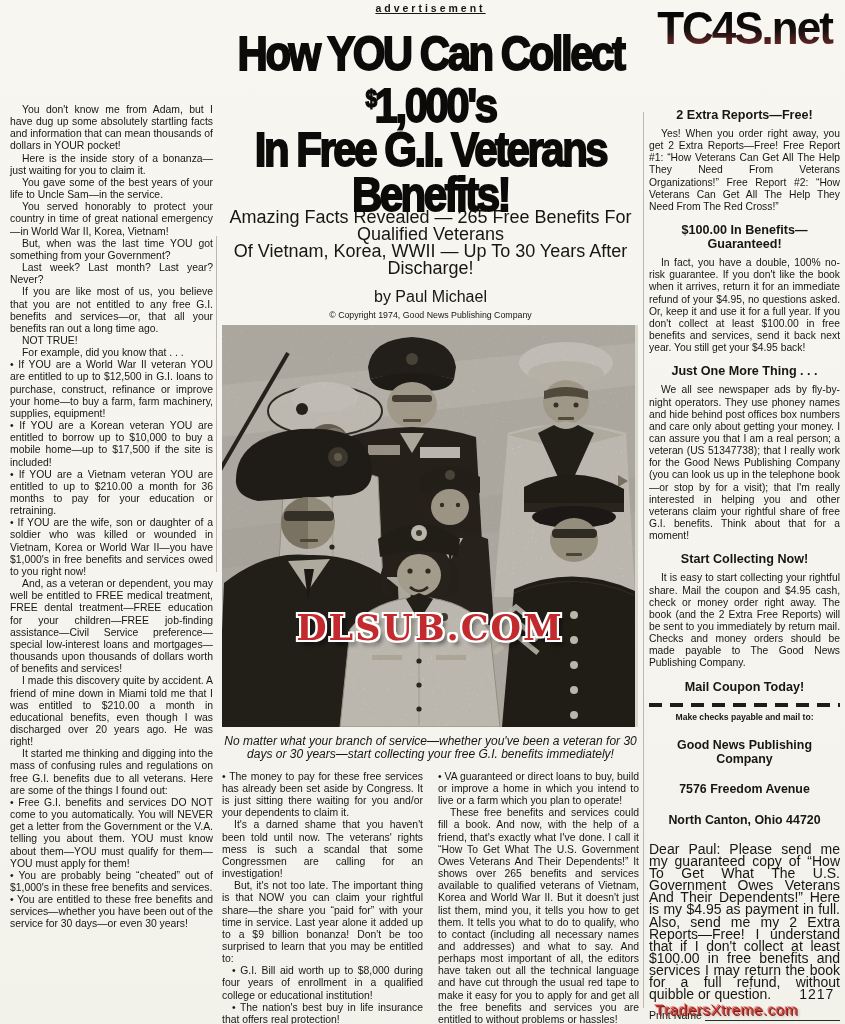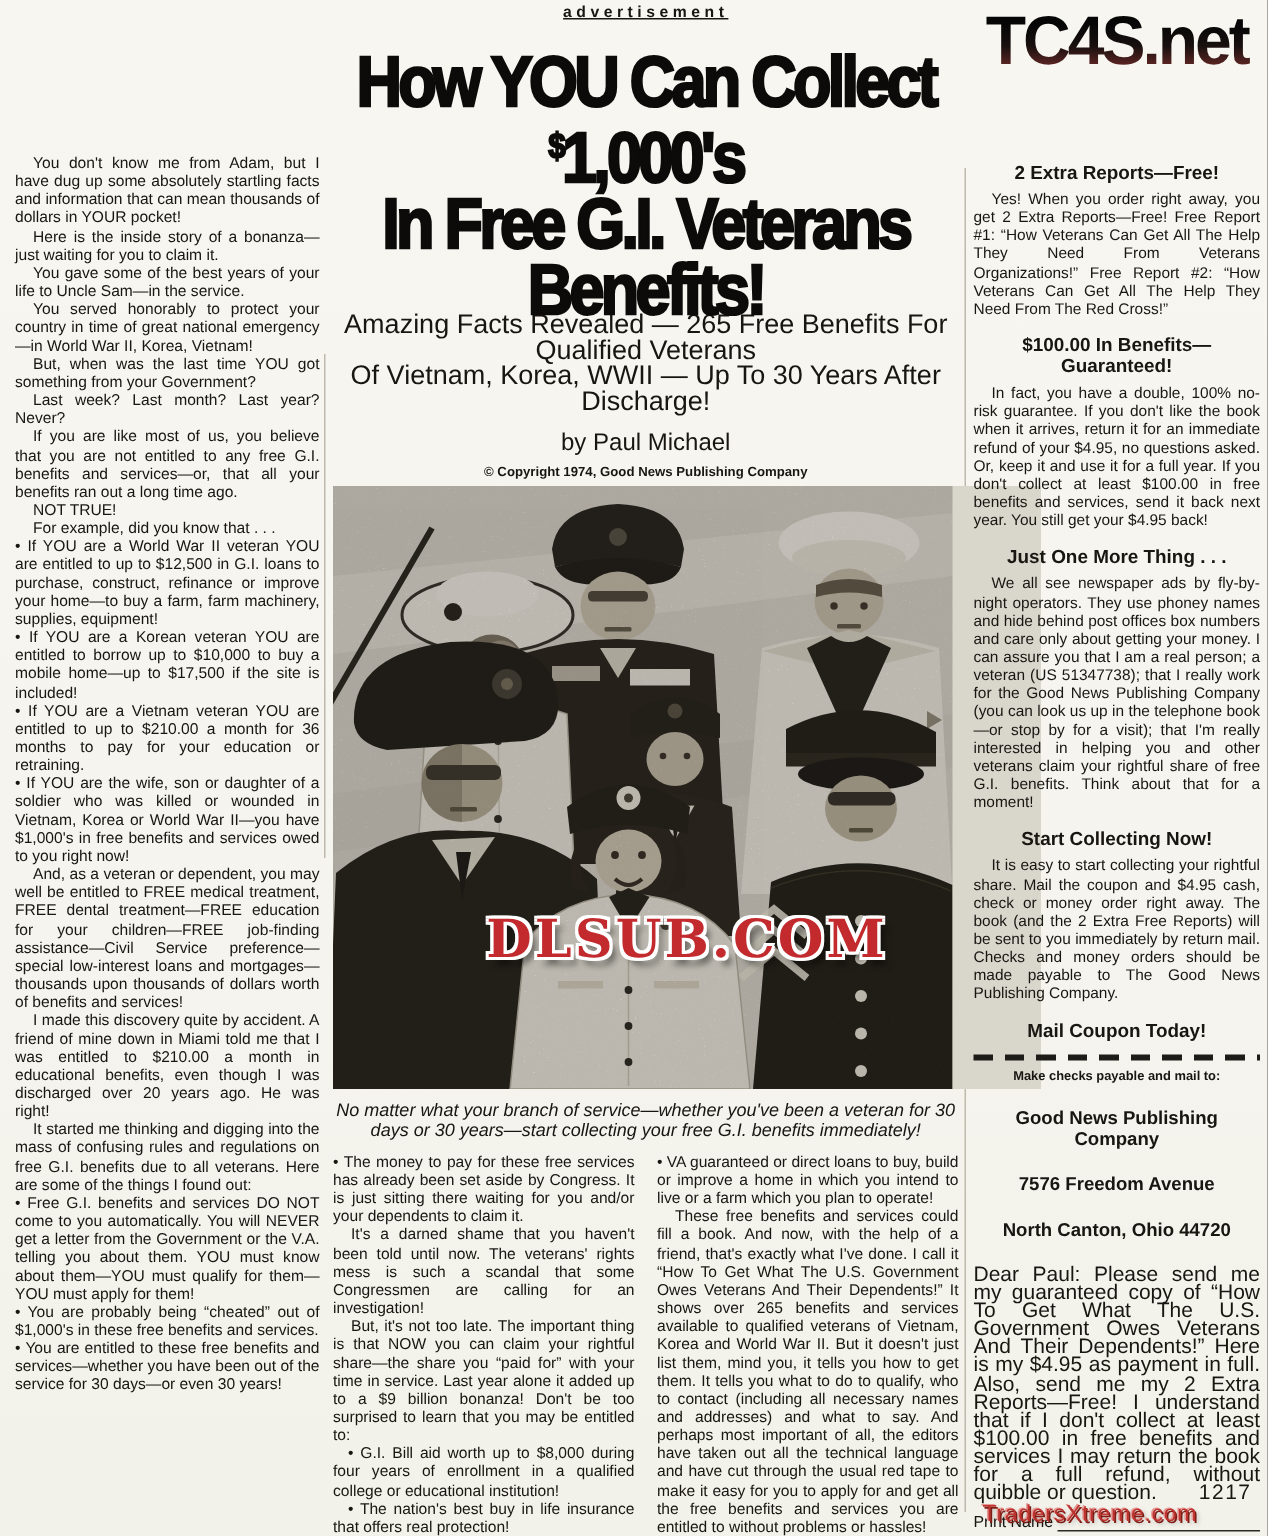--- a/index.html
+++ b/index.html
@@ -20,23 +20,23 @@
   .bullind{text-indent:10px;}
   
   .adlabel{display:block;text-align:center;font-weight:bold;font-size:10.5px;letter-spacing:3px;
            text-decoration:underline;margin:0 0 18px;}
   .headline{margin:0;text-align:center;font-weight:bold;font-size:42px;line-height:39px;
             letter-spacing:-2.5px;color:#0c0b09;-webkit-text-stroke:1.6px #0c0b09;
             transform:scaleY(1.13);transform-origin:50% 0;}
   .headline .sup{font-size:21px;vertical-align:14px;-webkit-text-stroke:1.2px #0c0b09;}
   .subhead{margin:14px 0 0;text-align:center;font-weight:normal;font-size:18px;line-height:17px;}
   .byline{margin:11px 0 0;text-align:center;font-size:16px;}
-  .copyright{margin:4px 0 0;text-align:center;font-size:8.8px;font-weight:bold;}
-  
-  .photo{position:relative;margin-top:5px;width:472px;height:402px;background:#d9d6cc;overflow:hidden;}
+  .copyright{margin:4px 0 0;text-align:center;font-size:8.8px;font-weight:normal;}
+  
+  .photo{position:relative;margin-top:5px;width:416px;height:402px;background:#d9d6cc;overflow:hidden;}
   .dlsub{position:absolute;left:50%;top:282px;transform:translateX(-50%);white-space:nowrap;
          font-family:"DejaVu Serif",serif;font-weight:bold;font-size:35px;letter-spacing:2px;
          color:#c32a2d;
          text-shadow:-2px -2px 0 #fff,2px -2px 0 #fff,-2px 2px 0 #fff,2px 2px 0 #fff,
                      -2px 0 0 #fff,2px 0 0 #fff,0 -2px 0 #fff,0 2px 0 #fff,4px 5px 4px rgba(0,0,0,.45);}
   .caption{margin:8px 0 0;font-style:italic;font-size:12px;line-height:13.4px;text-align:center;}
   .center-cols{display:flex;gap:15px;margin-top:9px;}
   .ccol{width:201px;}
   
   .tc4s{margin:0;text-align:center;font-weight:bold;font-size:44px;line-height:48px;letter-spacing:-2px;

